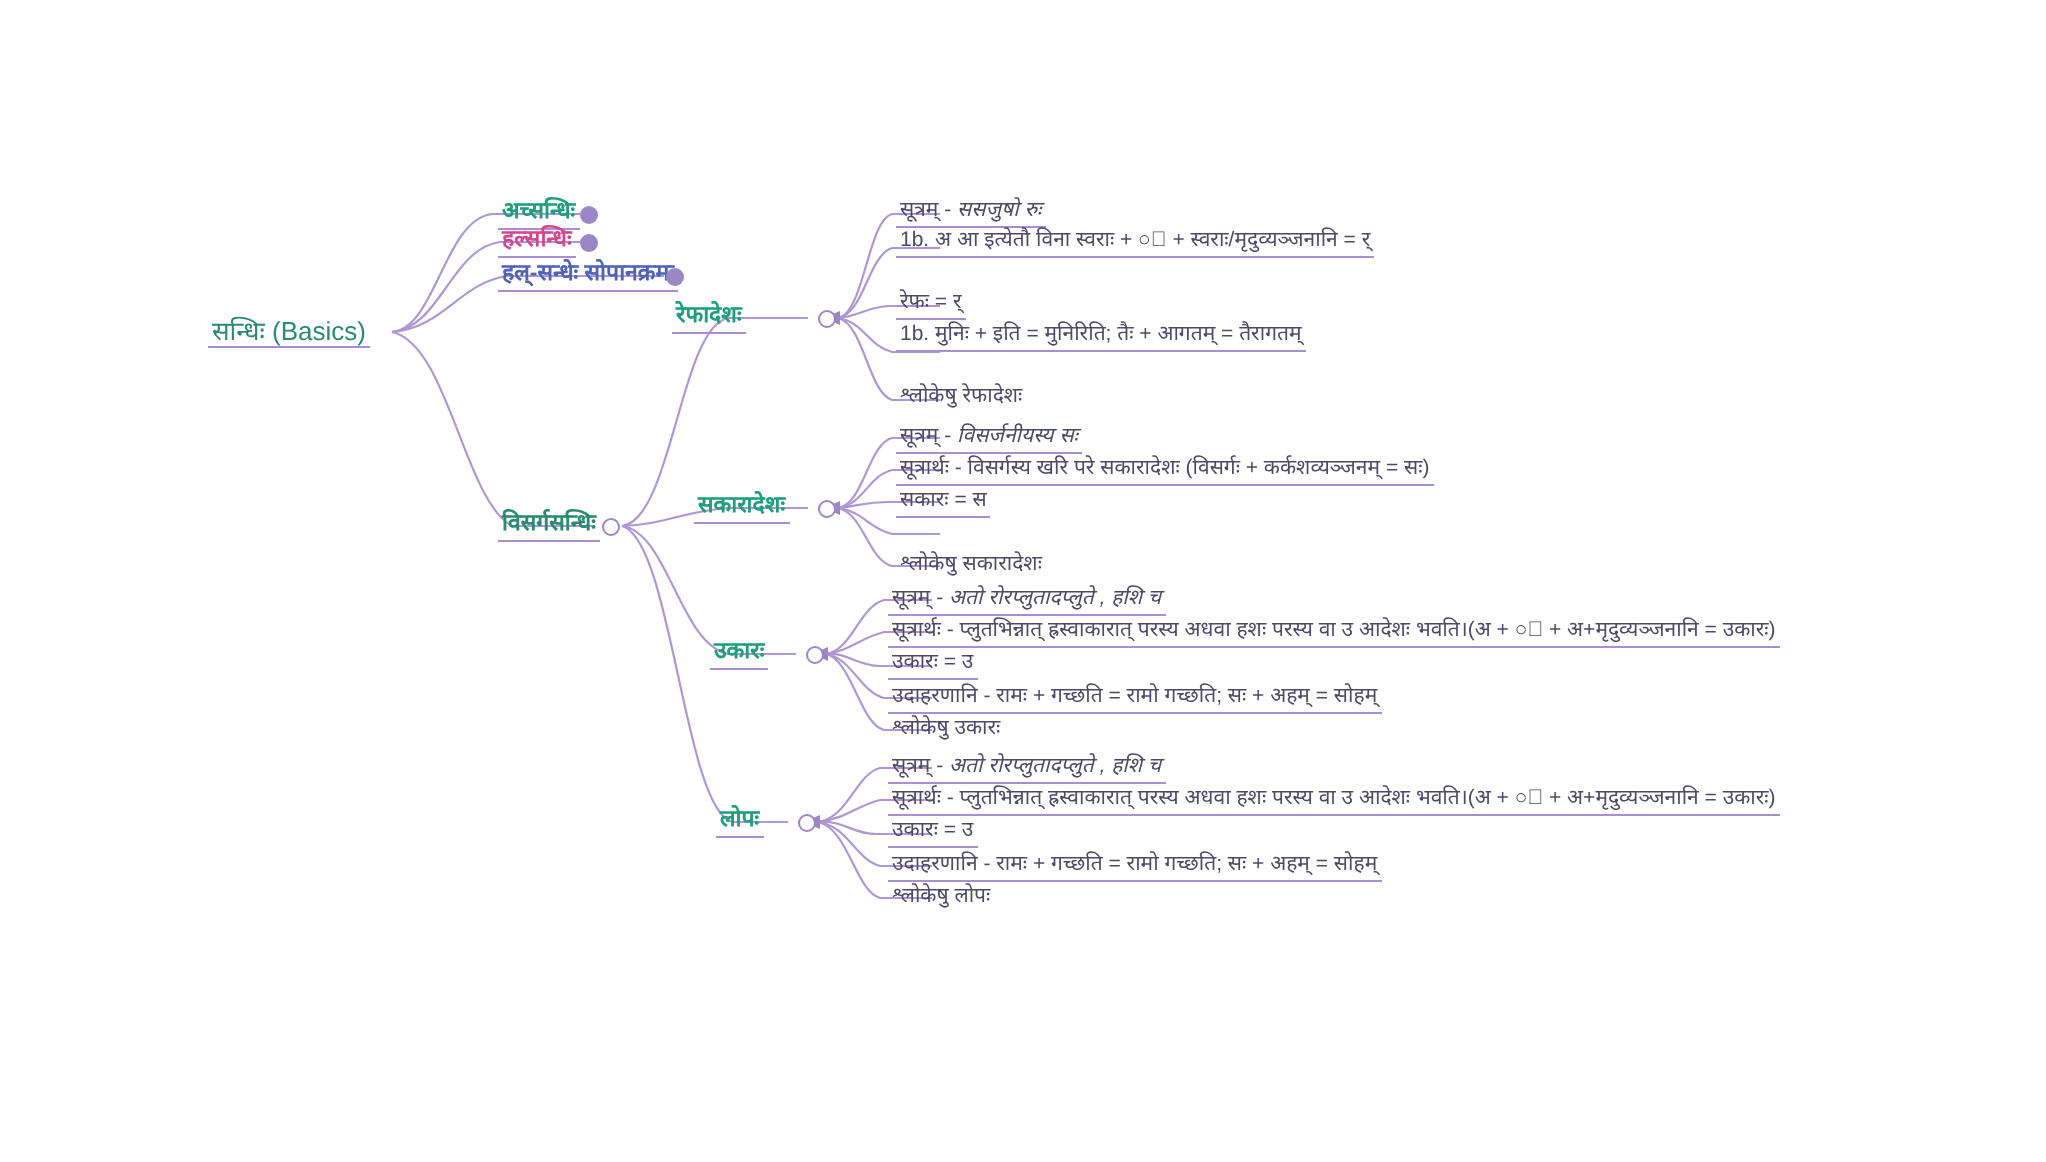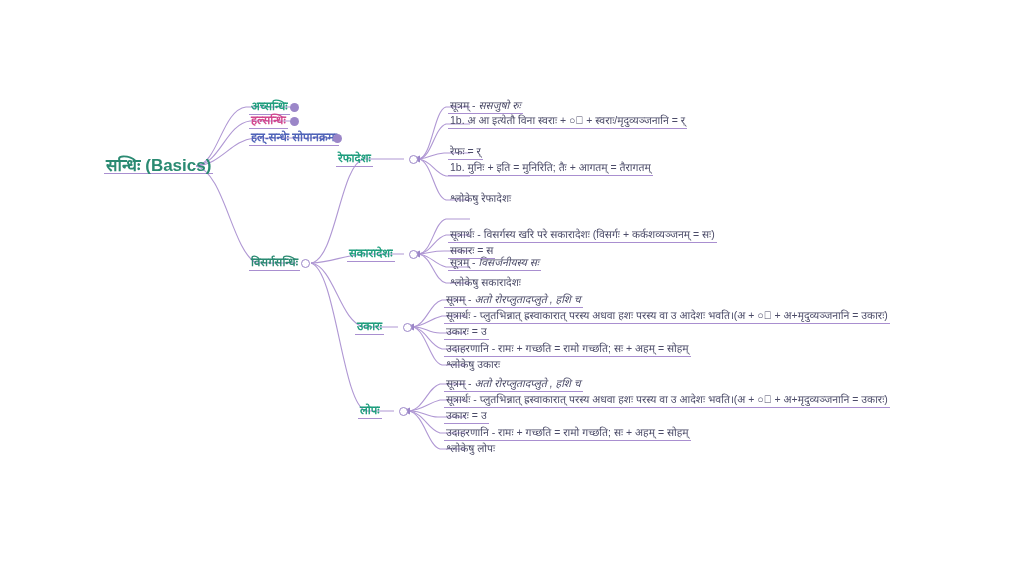--- a/index.html
+++ b/index.html
@@ -32,22 +32,22 @@
     position: absolute;
     white-space: nowrap;
     font-size: 11px;
     line-height: 13px;
     color: #4a4a6a;
     padding: 0 2px 1px 2px;
     border-bottom: 1.2px solid #a98fd0;
   }
   .node.nb { border-bottom: none; }
   .root {
-    font-weight: bold;
-    font-size: 17px;
+    font-weight: normal;
+    font-size: 13px;
     color: #2a8a72;
     border-bottom: 1.4px solid #a98fd0;
   }
   .lvl2 {
     font-weight: bold;
     font-size: 11.5px;
     border-bottom: 1.4px solid #a98fd0;
   }
   .c-teal  { color: #1f9e7e; }
   .c-pink  { color: #d2478e; text-align: right; }
@@ -182,21 +182,21 @@
 
   <div class="node leaf nb" style="left:448px; top:192px;">
     <span>श्लोकेषु रेफादेशः</span>
   </div>
 
   <div class="node lvl2 c-teal" style="left:347px; top:247px;">
     <span>सकारादेशः</span>
   </div>
   <div class="ring" style="left:409px; top:250px;"></div>
 
-  <div class="node leaf" style="left:448px; top:212px;margin-top:44px;">
+  <div class="node leaf" style="left:448px; top:212px;">
     <span>सूत्रम् - </span><em>विसर्जनीयस्य सः</em>
   </div>
 
   <div class="node leaf" style="left:448px; top:228px;">
     <span>सूत्रार्थः - विसर्गस्य खरि परे सकारादेशः (विसर्गः + कर्कशव्यञ्जनम् = सः)</span>
   </div>
 
   <div class="node leaf" style="left:448px; top:244px;">
     <span>सकारः = स</span>
   </div>

